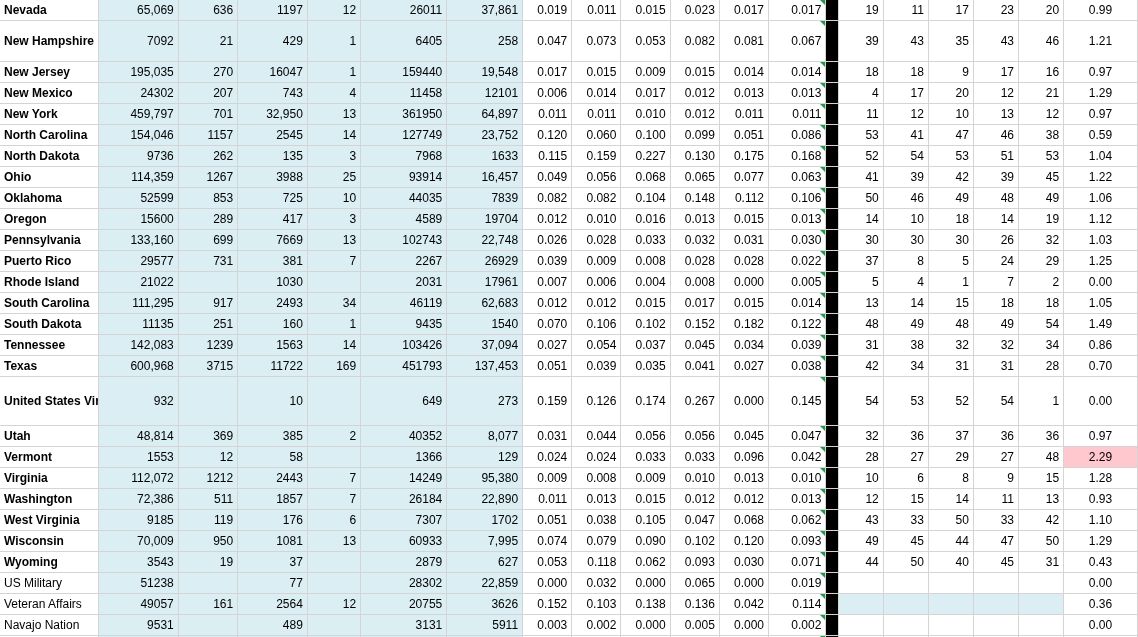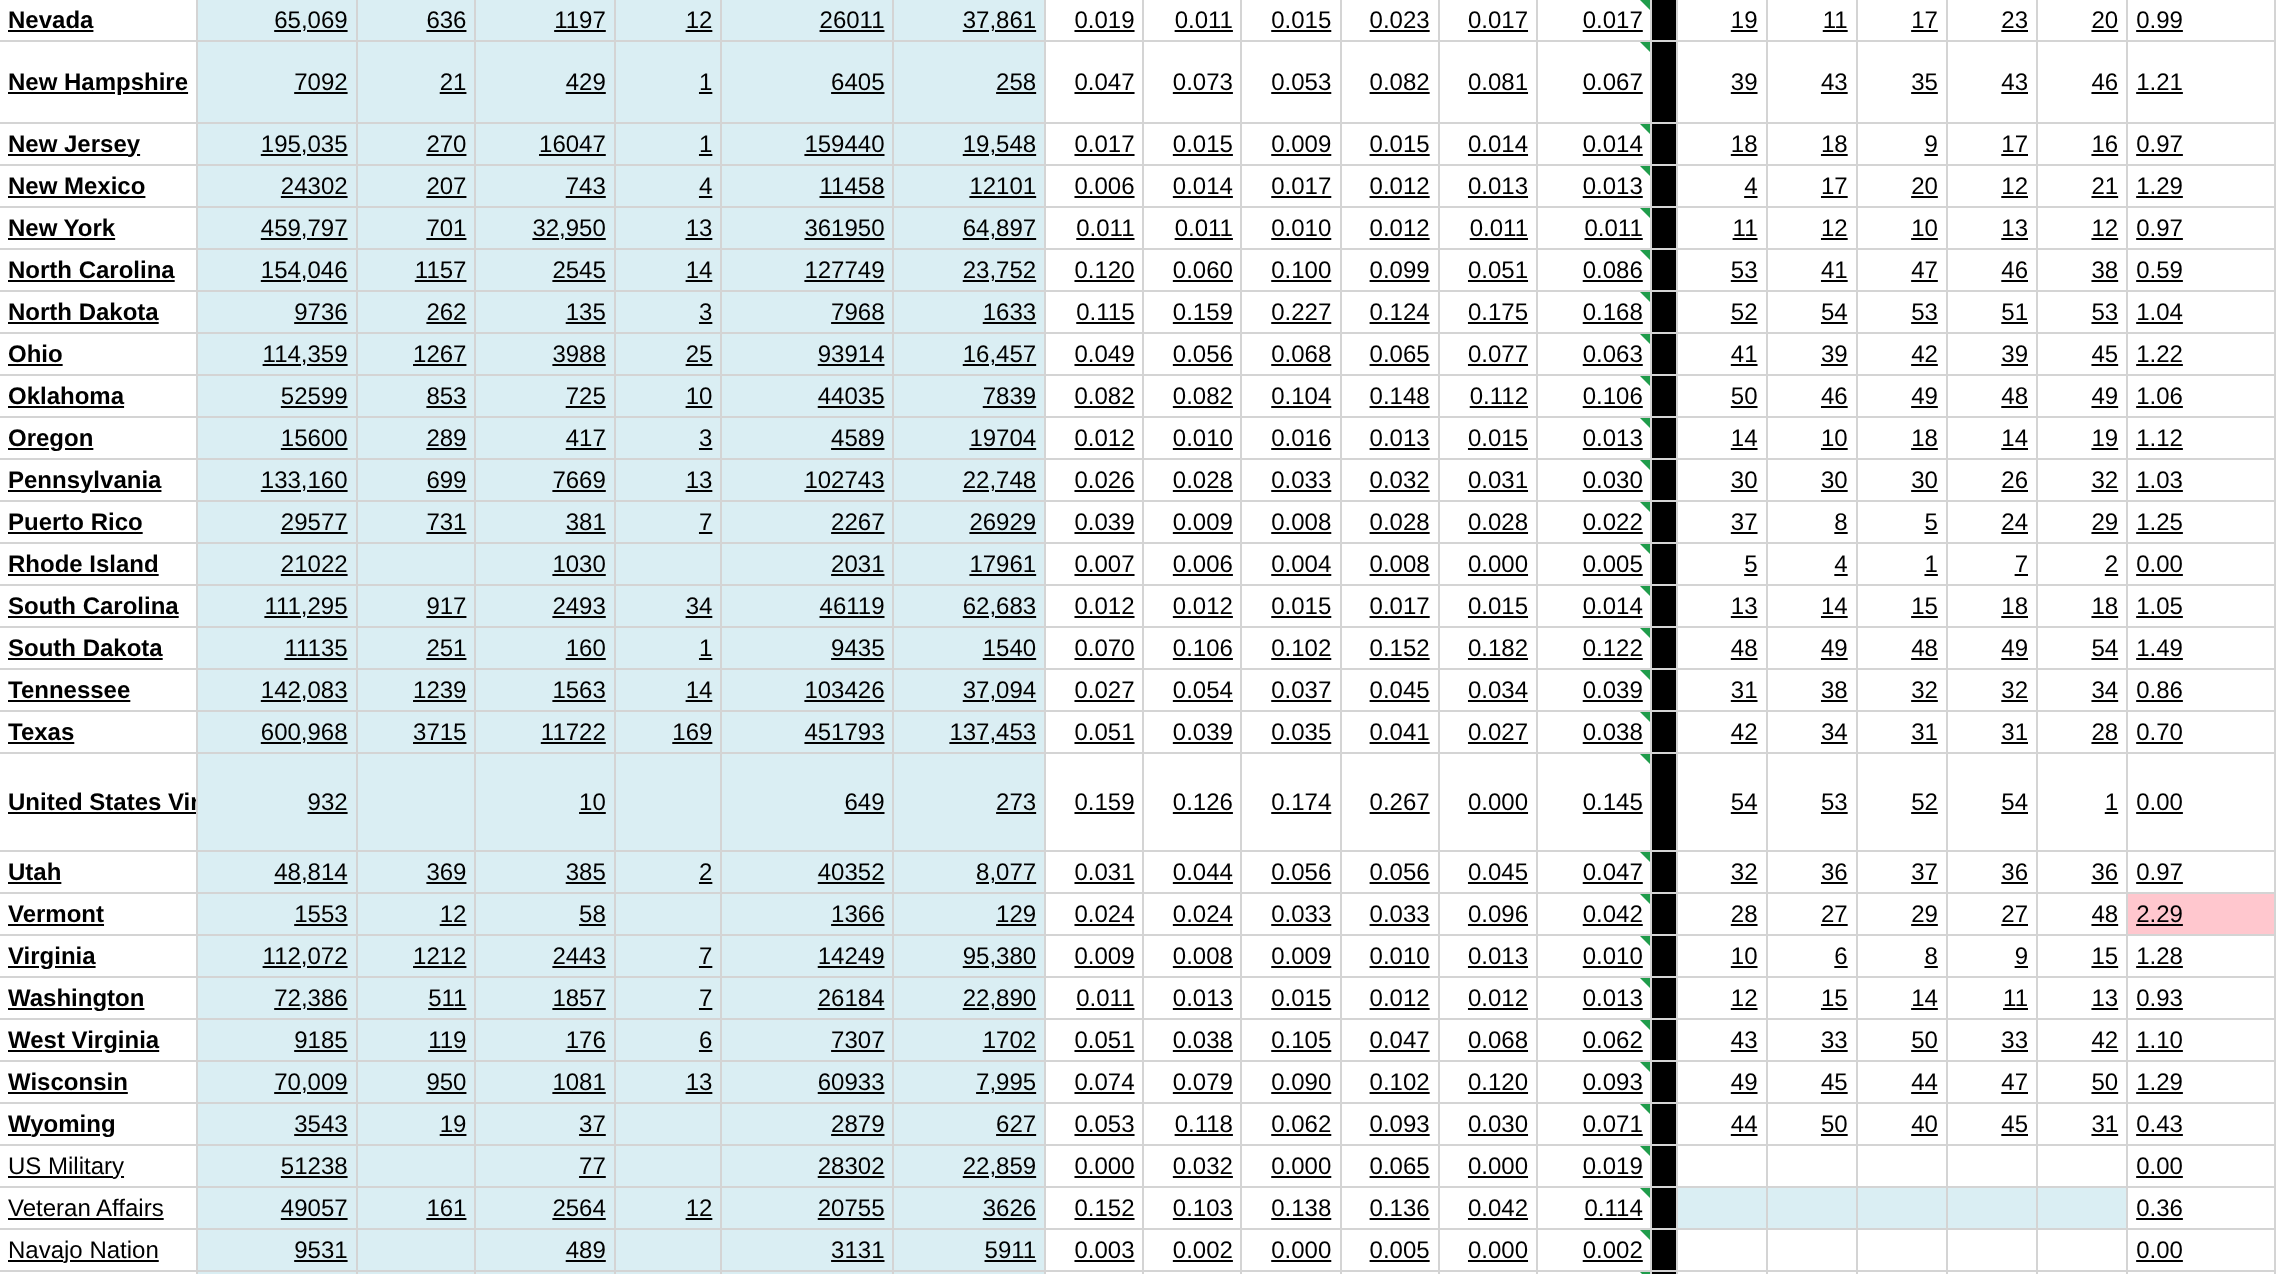--- a/index.html
+++ b/index.html
@@ -12,21 +12,20 @@
     height: 637px;
     overflow: hidden;
     font-family: "Liberation Sans", sans-serif;
     font-size: 12px;
     color: #000000;
   }
   #sheet {
     position: relative;
     width: 954px;
     height: 637px;
-    text-decoration: underline;
   }
   table.grid {
     border-collapse: collapse;
     table-layout: fixed;
     width: 1138px;
   }
   table.grid td {
     border-right: 1px solid #d4d4d4;
     border-bottom: 1px solid #d4d4d4;
     padding: 0 4px;
@@ -80,21 +79,21 @@
     border-right: 1px solid #000000;
     border-bottom: 1px solid #000000;
     padding: 0;
   }
   .idx {
     text-align: right;
     background: #ffffff;
   }
   .idx.band { background: #daeef3; }
   .final {
-    text-align: left;
+    text-align: center;
     background: #ffffff;
   }
   .final.hl { background: #ffc7ce; }
   .wrap2 {
     white-space: normal;
     line-height: 13px;
   }
   tr.tall td { height: 40px; }
   tr.tall3 td { height: 48px; }
 </style>
@@ -262,21 +261,21 @@
           <td class="name wrap2">North Dakota</td>
           <td class="num">9736</td>
           <td class="num">262</td>
           <td class="num">135</td>
           <td class="num">3</td>
           <td class="num">7968</td>
           <td class="num">1633</td>
           <td class="rate">0.115</td>
           <td class="rate">0.159</td>
           <td class="rate">0.227</td>
-          <td class="rate">0.124</td>
+          <td class="rate">0.130</td>
           <td class="rate">0.175</td>
           <td class="rate flag">0.168</td>
           <td class="blackcol"></td>
           <td class="idx">52</td>
           <td class="idx">54</td>
           <td class="idx">53</td>
           <td class="idx">51</td>
           <td class="idx">53</td>
           <td class="final">1.04</td>
         </tr>

